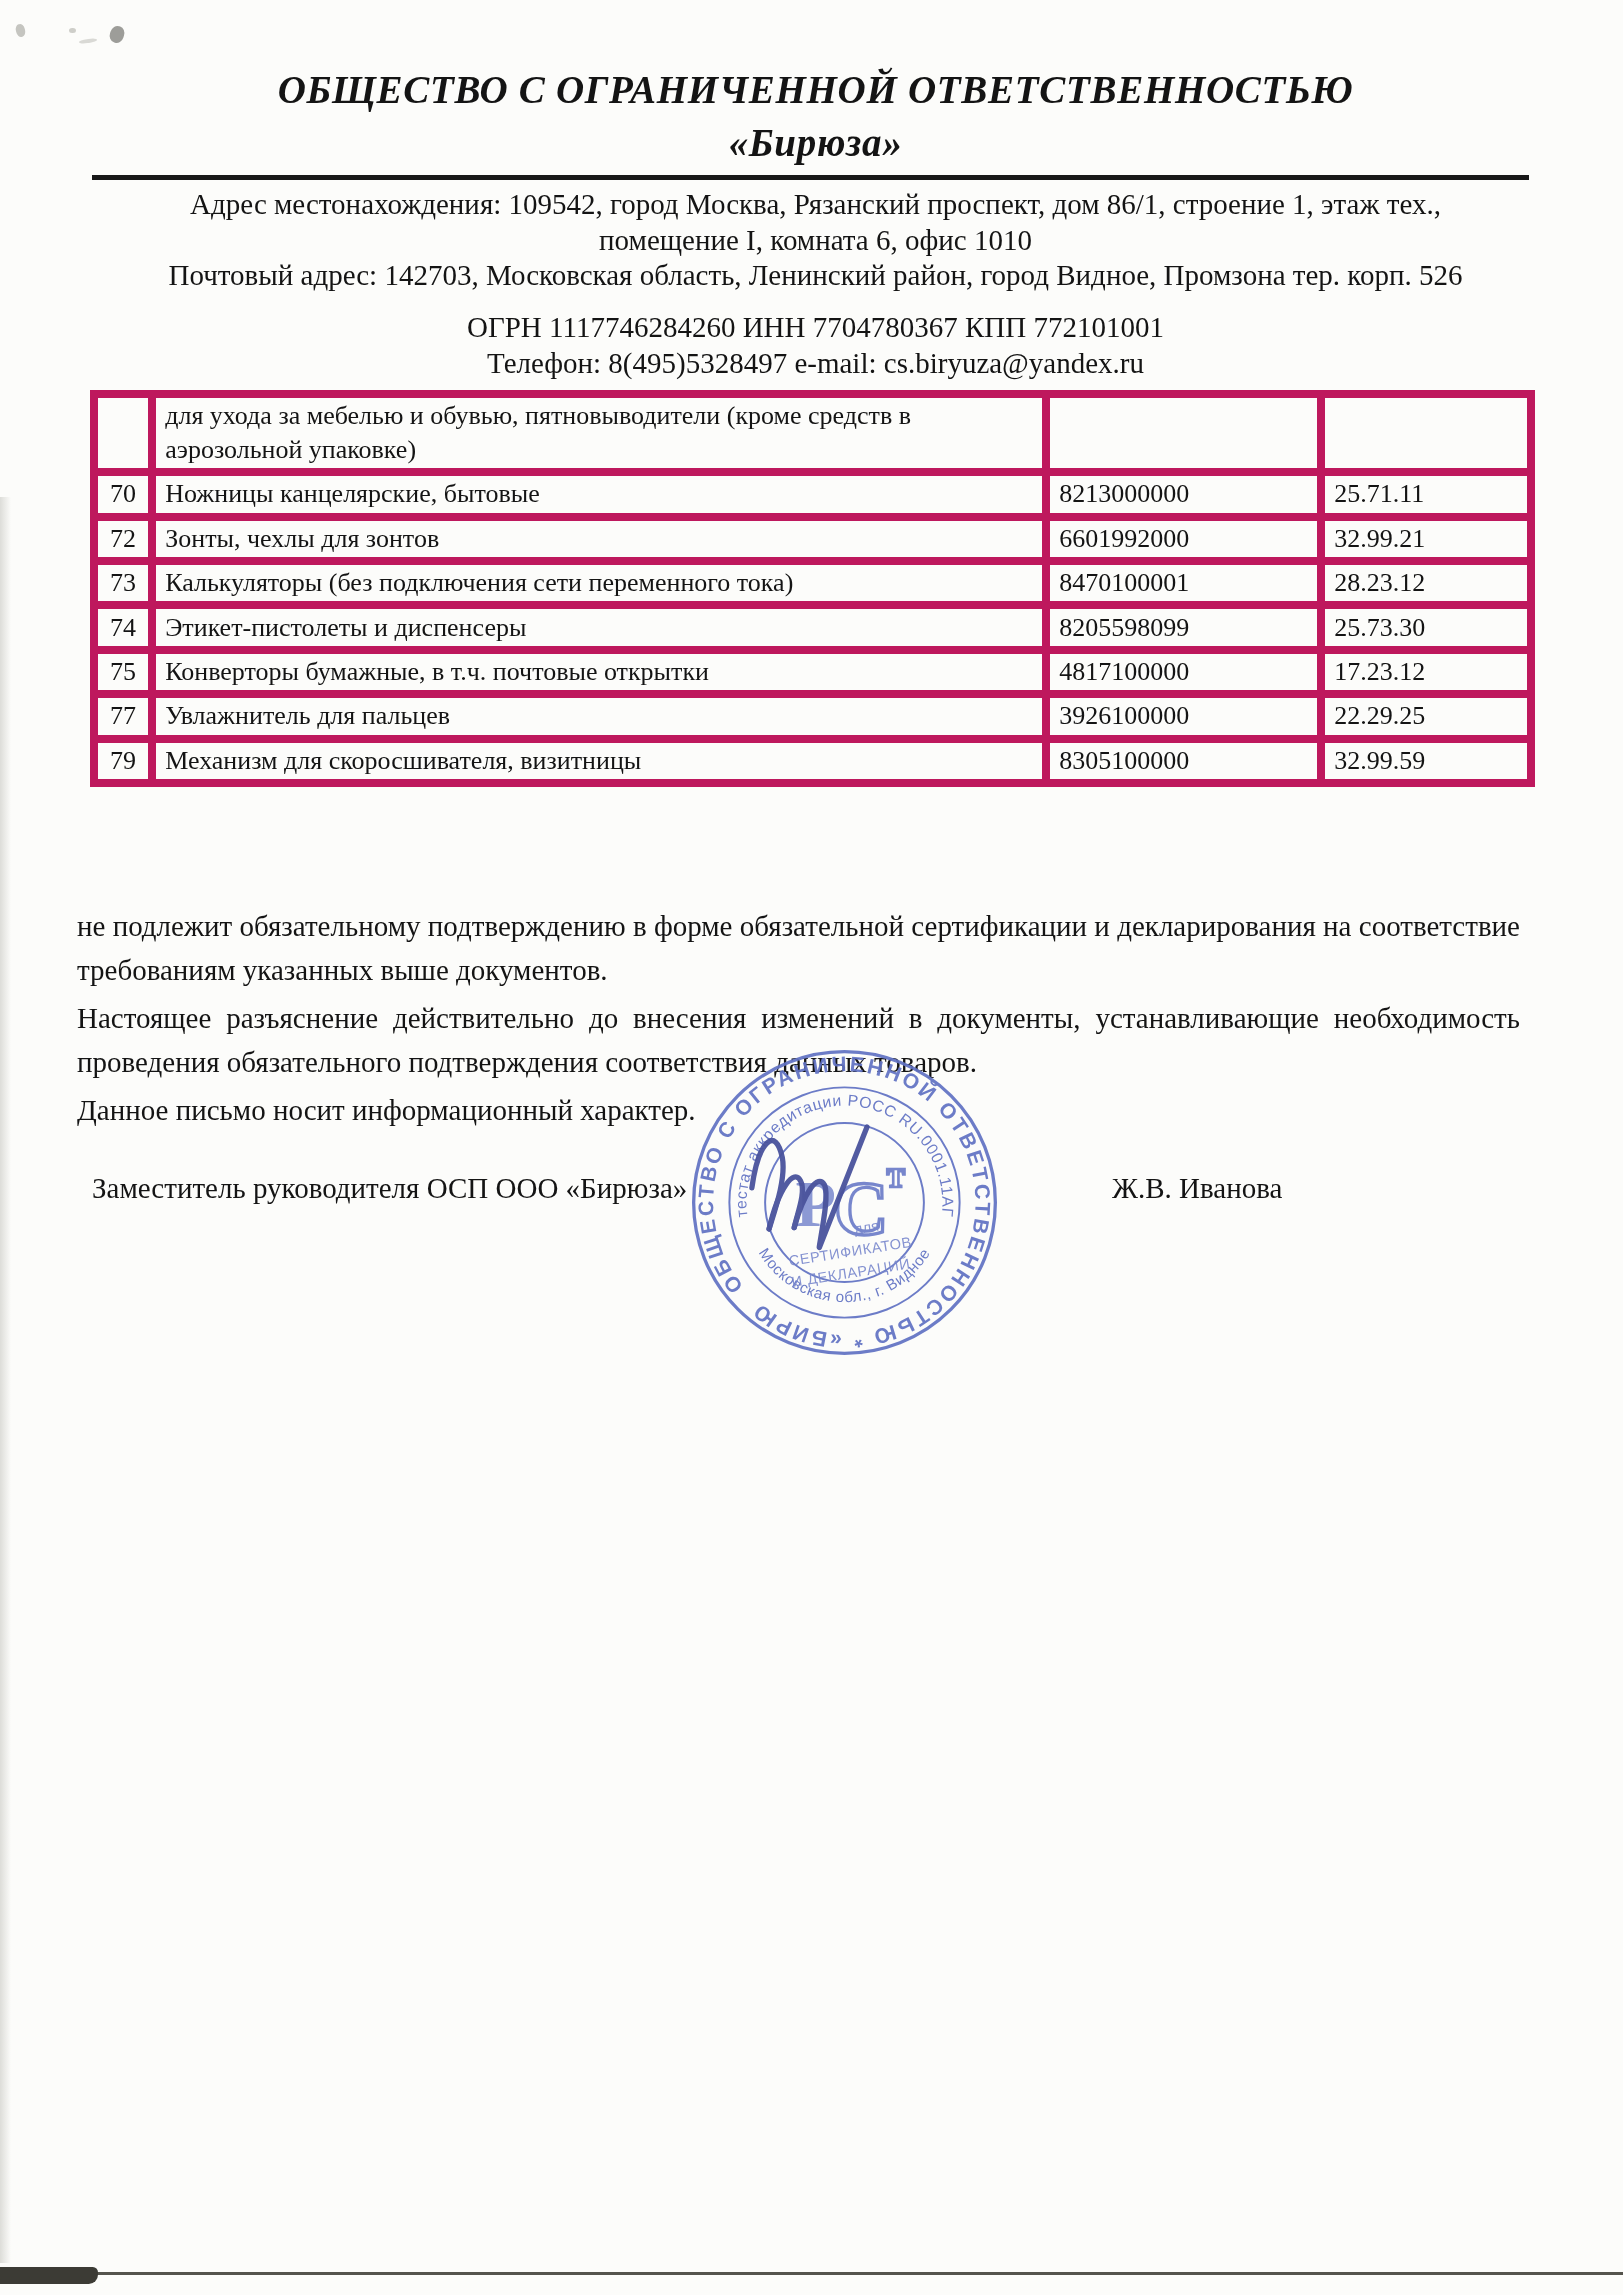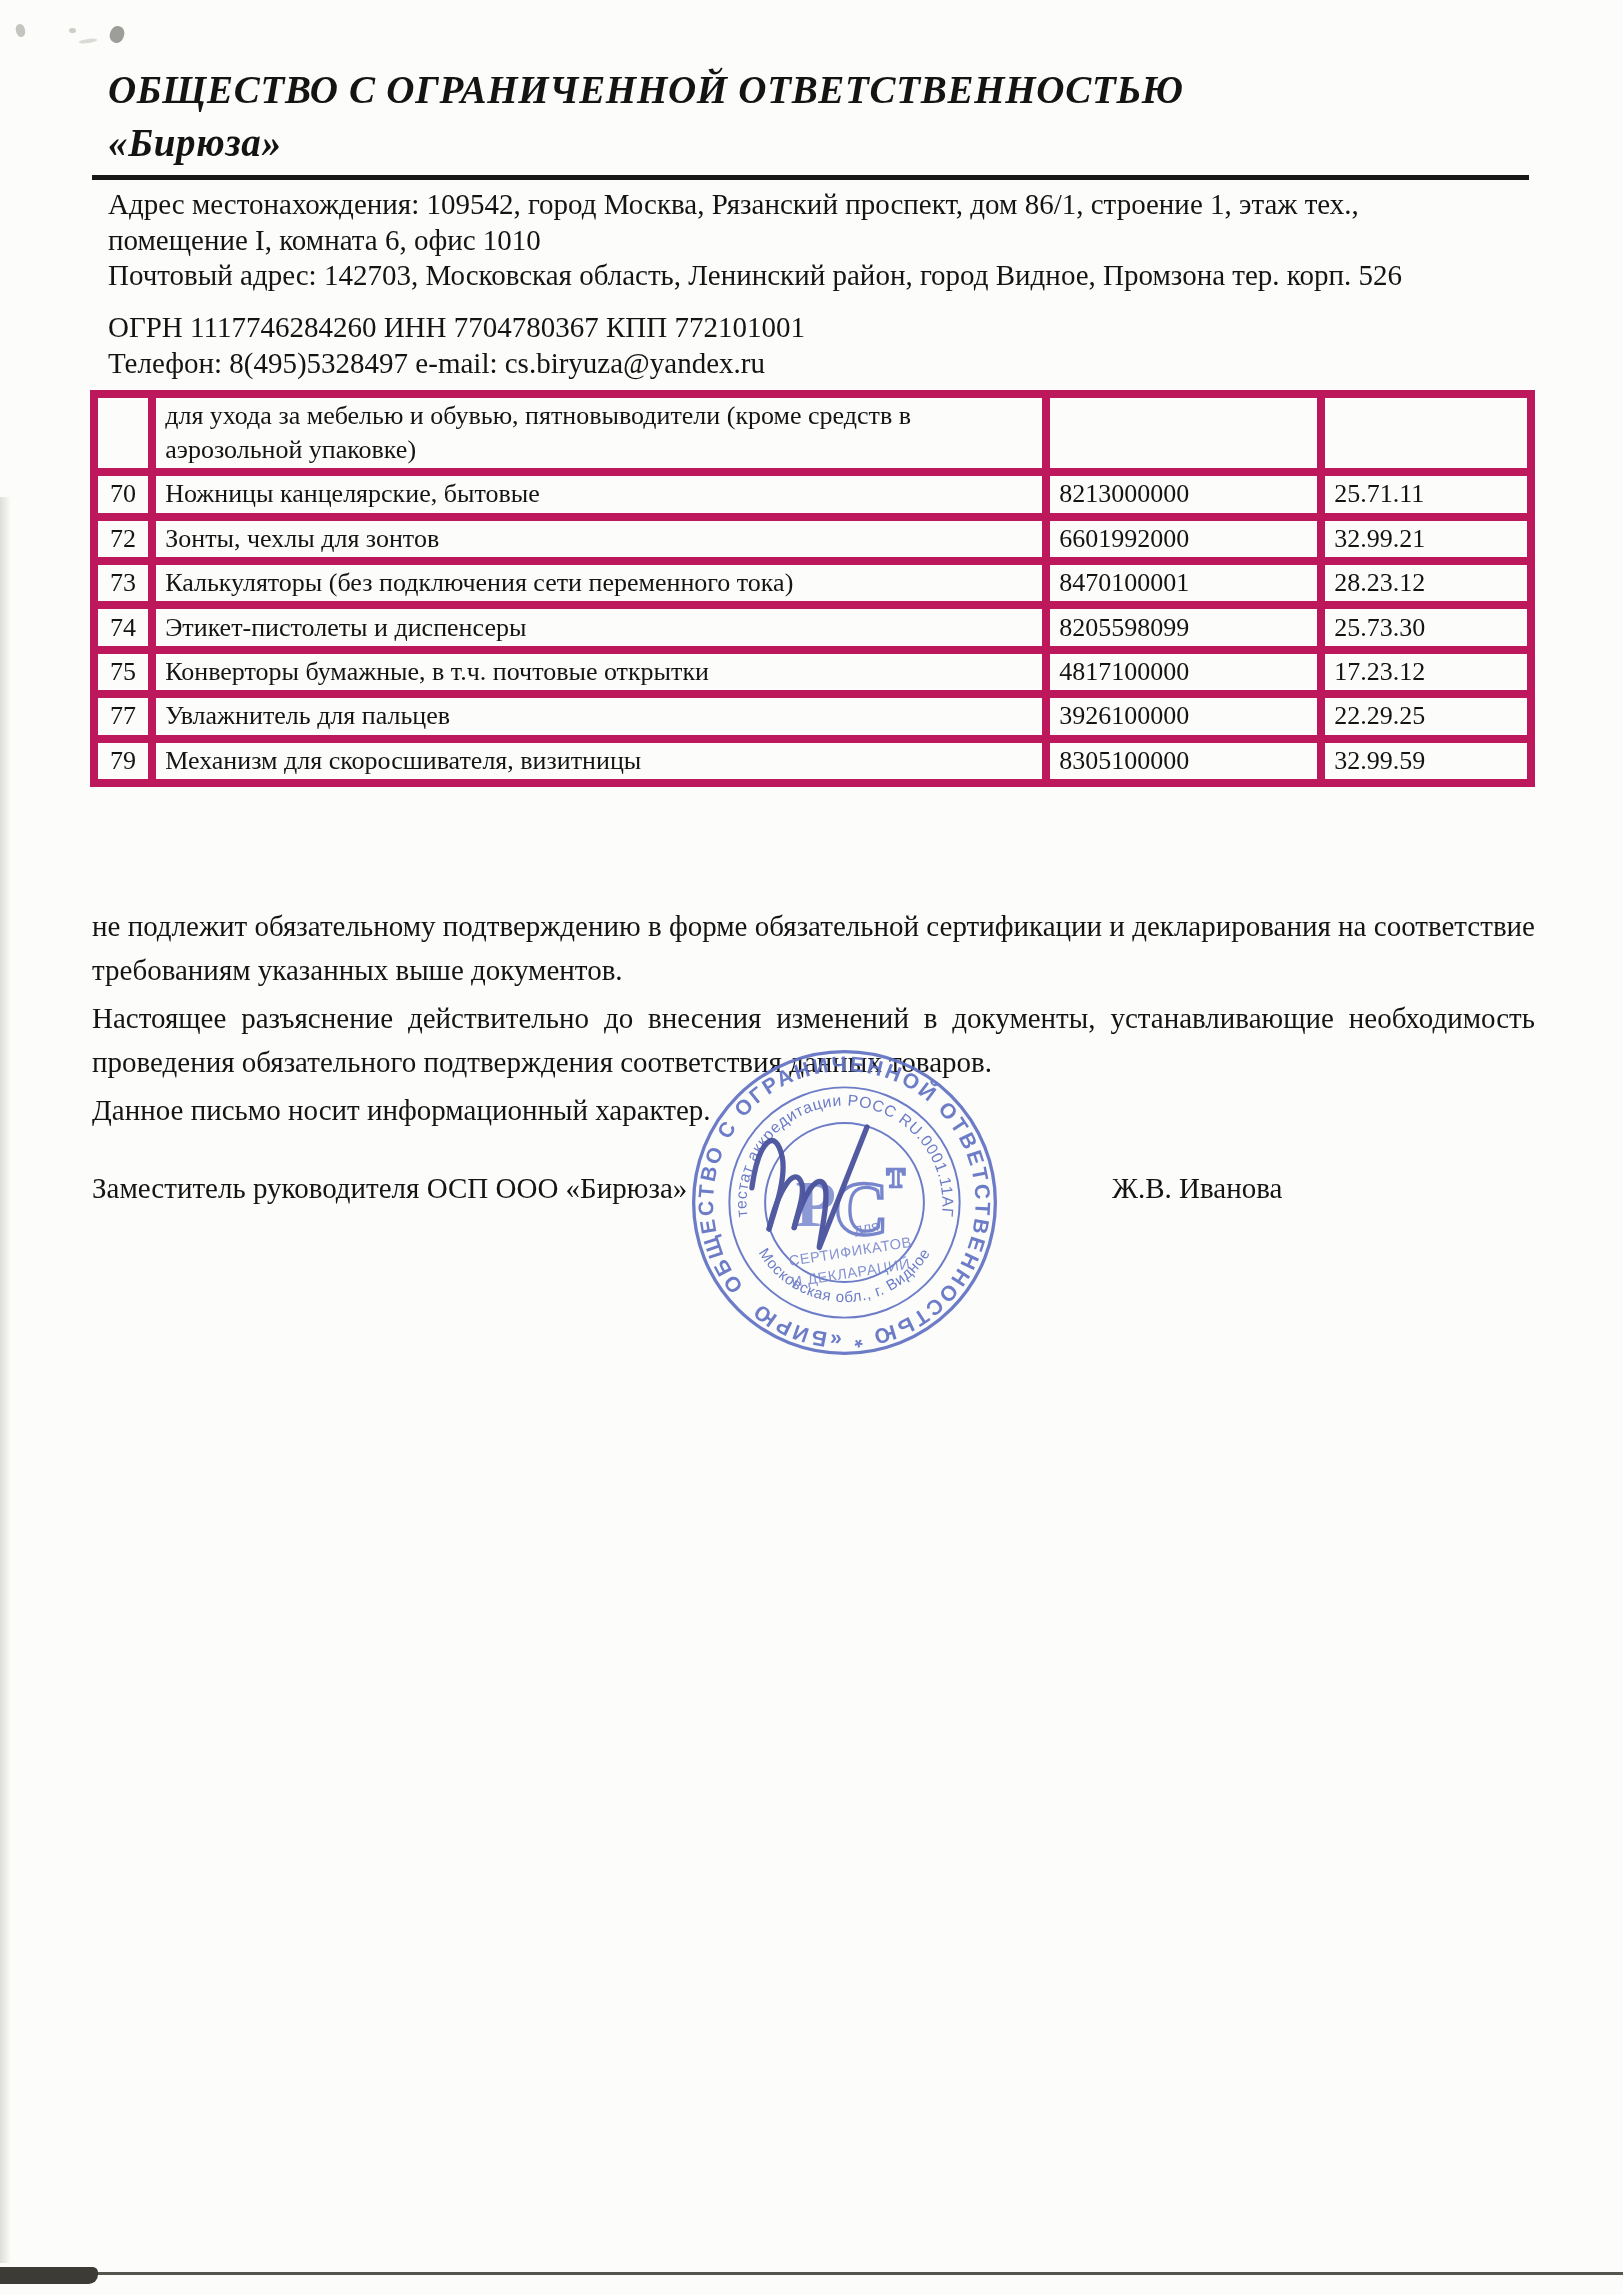--- a/index.html
+++ b/index.html
@@ -5,21 +5,21 @@
   html,body{margin:0;padding:0;background:#e9e9e7;}
   .page{
     position:relative;
     width:1623px;height:2295px;
     background:#fcfcfa;
     font-family:"Liberation Serif", serif;
     color:#141414;
     overflow:hidden;
   }
   .abs{position:absolute;}
-  .centered{left:108px;width:1439px;}
+  .centered{left:96px;width:1439px;text-align:center;}
   .title-line{
     font-size:39px;font-weight:bold;font-style:italic;
     letter-spacing:0.7px;white-space:nowrap;
   }
   .addr-line{font-size:29px;}
   .reg-line{font-size:29px;}
   .rule{left:92px;width:1437px;height:4.6px;background:#181818;}
   table.goods{
     border-collapse:collapse;
     width:1437px;
@@ -30,21 +30,21 @@
     border:8px solid #be185d;
     padding:1.3px 9.2px;
     vertical-align:middle;
     line-height:1.3;
     overflow:hidden;
   }
   table.goods td.num{text-align:center;padding:1.3px 2.6px;}
   table.goods tr.std{height:33px;border-radius:11px;}
   table.goods tr.carry{height:68px;}
   .para{
-    left:92px;width:1443px;
+    left:77px;width:1443px;
     font-size:29px;line-height:1.5;
     text-align:justify;
   }
   .sig-label{left:92px;font-size:29px;white-space:nowrap;}
   .sig-name{left:1112px;font-size:29px;white-space:nowrap;}
   .stamp-wrap{left:691px;top:1049px;width:307px;height:307px;opacity:0.93;}
   .smudge{background:#97978f;border-radius:45%;}
   .scan-bottom-line{left:0;top:2272px;width:1623px;height:3.3px;background:#55544d;}
   .scan-bottom-blob{left:0;top:2267px;width:98px;height:17px;background:#3c3b35;border-radius:0 5.2px 9.2px 0;}
   .scan-left-shade{

